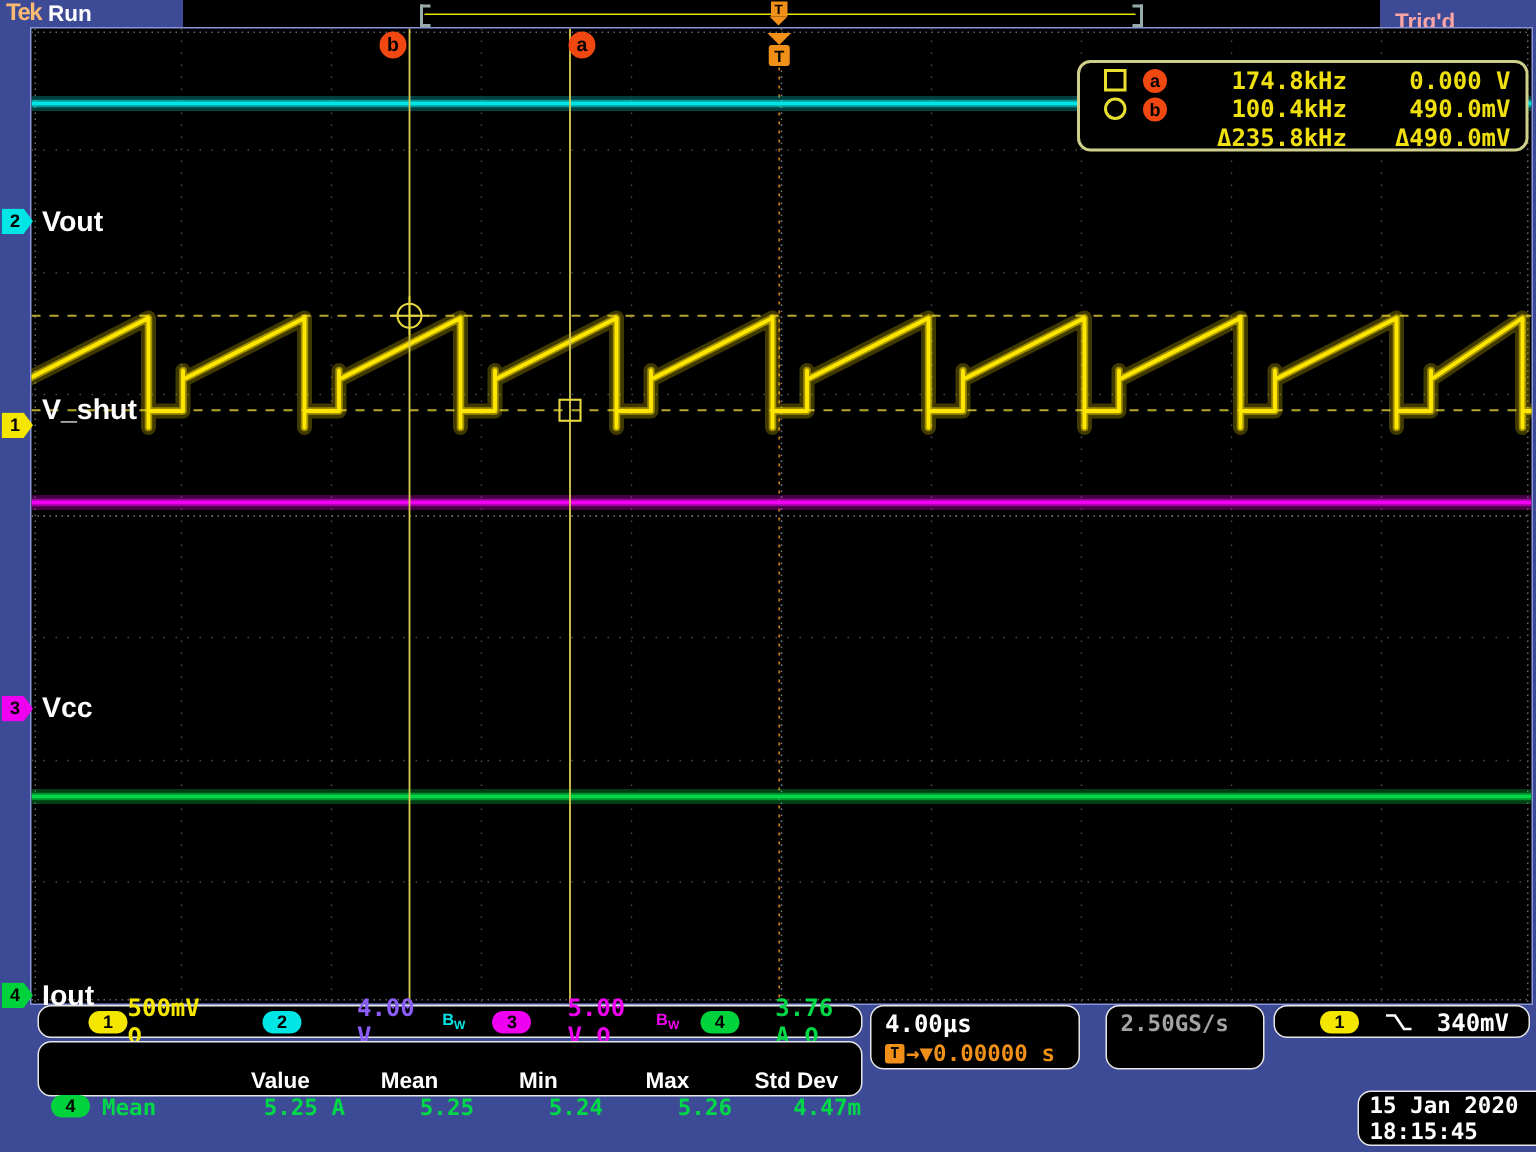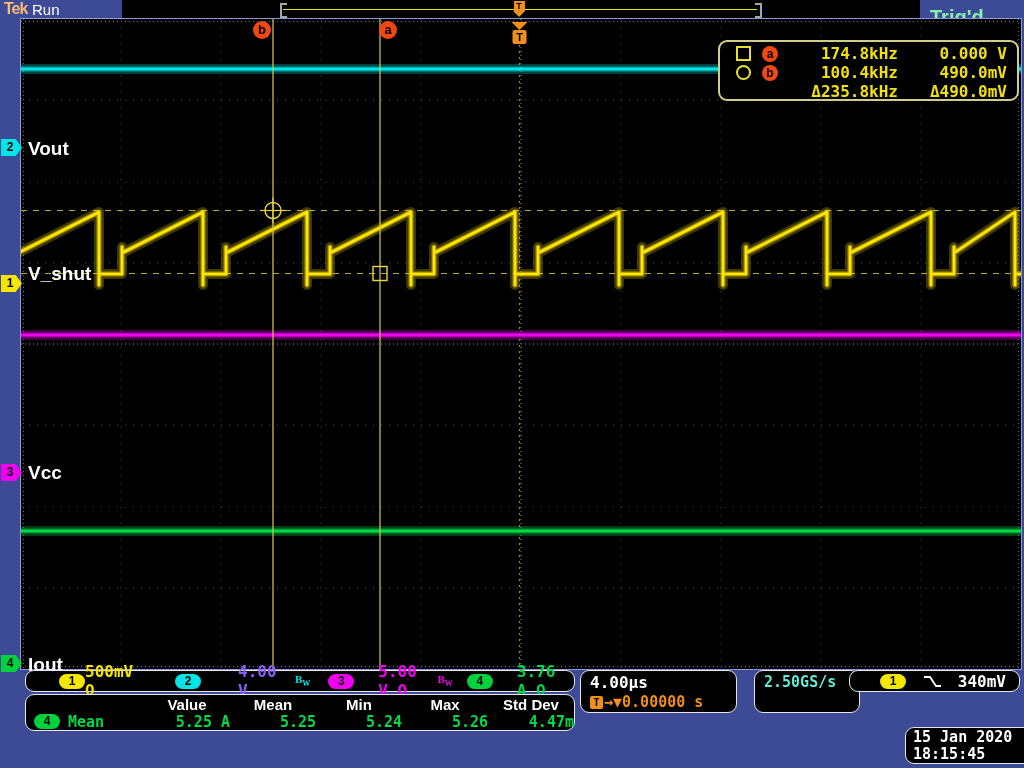--- a/index.html
+++ b/index.html
@@ -8,22 +8,22 @@
     background:#3d4b96;
     font-family:"Liberation Sans",sans-serif;
     -webkit-font-smoothing:antialiased;
   }
   .a{position:absolute;}
   .mono{font-family:"DejaVu Sans Mono",monospace;font-weight:bold;}
 
   
   .topbar{left:0;top:0;width:1024px;height:19px;background:#3d4b96;}
   .tek-logo{left:4px;top:0px;font-size:16px;font-weight:bold;color:#fdba74;letter-spacing:-1px;}
-  .run-label{left:32px;top:1px;font-size:15px;font-weight:normal;color:#ffffff;}
-  .trigd-label{left:930px;top:6px;font-size:20px;font-weight:bold;color:#86efac;}
+  .run-label{left:32px;top:1px;font-size:15px;font-weight:bold;color:#ffffff;}
+  .trigd-label{left:930px;top:6px;font-size:15px;font-weight:bold;color:#fca5a5;}
   .acq-strip{left:122px;top:0;width:798px;height:19px;background:#000;}
   .acq-line{left:161px;top:9px;width:474px;height:1px;background:#e8e000;}
   .bracket{top:3px;width:5px;height:11px;}
   .bracket-l{left:158px;border-left:2px solid #9aa;border-top:2px solid #9aa;border-bottom:2px solid #9aa;}
   .bracket-r{left:633px;border-right:2px solid #9aa;border-top:2px solid #9aa;border-bottom:2px solid #9aa;}
   .tb-trig{left:391px;top:1px;width:12px;height:17px;}
   .tb-trig .tri{width:0;height:0;border-left:6px solid transparent;border-right:6px solid transparent;border-top:6px solid #f09018;margin:0 auto;}
   .tb-trig .sq{width:11px;height:10px;background:#f09018;color:#000;font-size:9px;font-weight:bold;text-align:center;line-height:10px;margin:0 auto;}
 
   
@@ -48,36 +48,36 @@
   .ro-ci{width:11px;height:11px;border:2px solid #e8e030;border-radius:50%;margin-left:4px;}
   .ro-badge{width:16px;height:16px;border-radius:50%;background:#f04810;color:#000;
     font-size:12px;font-weight:bold;text-align:center;line-height:16px;}
 
   
   .box{background:#000;border:1px solid #e6e6e6;border-radius:9px;box-sizing:border-box;}
   .chbar{left:25px;top:670px;width:550px;height:22px;display:flex;align-items:center;}
   .oval{min-width:26px;height:15px;border-radius:8px;color:#000;font-size:12px;font-weight:bold;
     text-align:center;line-height:15px;flex:none;}
   .set-text{font-size:16px;}
-  .bw{font-size:11px;font-weight:bold;font-family:Liberation Serif, serif;}
+  .bw{font-size:11px;font-weight:bold;}
   .bw sub{font-size:8px;}
 
-  .hbox{left:580px;top:670px;width:157px;height:43px;padding:2px 0 0 9px;}
+  .hbox{left:580px;top:670px;width:140px;height:43px;padding:2px 0 0 9px;}
   .hscale{color:#fff;font-size:16px;}
   .hdelay{color:#f09018;font-size:15px;display:flex;align-items:center;margin-top:1px;}
   .t-badge{width:13px;height:13px;background:#f09018;color:#000;font-size:10px;font-weight:bold;
     text-align:center;line-height:13px;border-radius:2px;margin-right:1px;flex:none;}
 
-  .abox{left:737px;top:670px;width:106px;height:43px;padding:2px 0 0 9px;color:#5eead4;font-size:15px;line-height:19px;margin-left:17px;}
+  .abox{left:737px;top:670px;width:106px;height:43px;padding:2px 0 0 9px;color:#a3a3a3;font-size:15px;line-height:19px;}
 
   .tbox{left:849px;top:670px;width:171px;height:22px;display:flex;align-items:center;color:#fff;}
 
   .mbox{left:25px;top:694px;width:550px;height:37px;
     display:grid;grid-template-columns:118px repeat(5,1fr);grid-template-rows:17px 17px;
-    align-items:center;padding-top:1px;}
+    align-items:center;padding-top:17px;}
   .mhead{color:#fff;font-size:15px;font-weight:bold;text-align:center;}
   .mval{color:#00d848;font-size:15px;text-align:right;}
   .mrowlabel{display:flex;align-items:center;color:#00d848;font-size:15px;}
 
   .dtbox{left:905px;top:727px;width:135px;height:37px;padding:1px 0 0 7px;color:#fff;font-size:15px;line-height:17px;}
 </style>
 </head>
 <body>
 
 <div class="a topbar">

